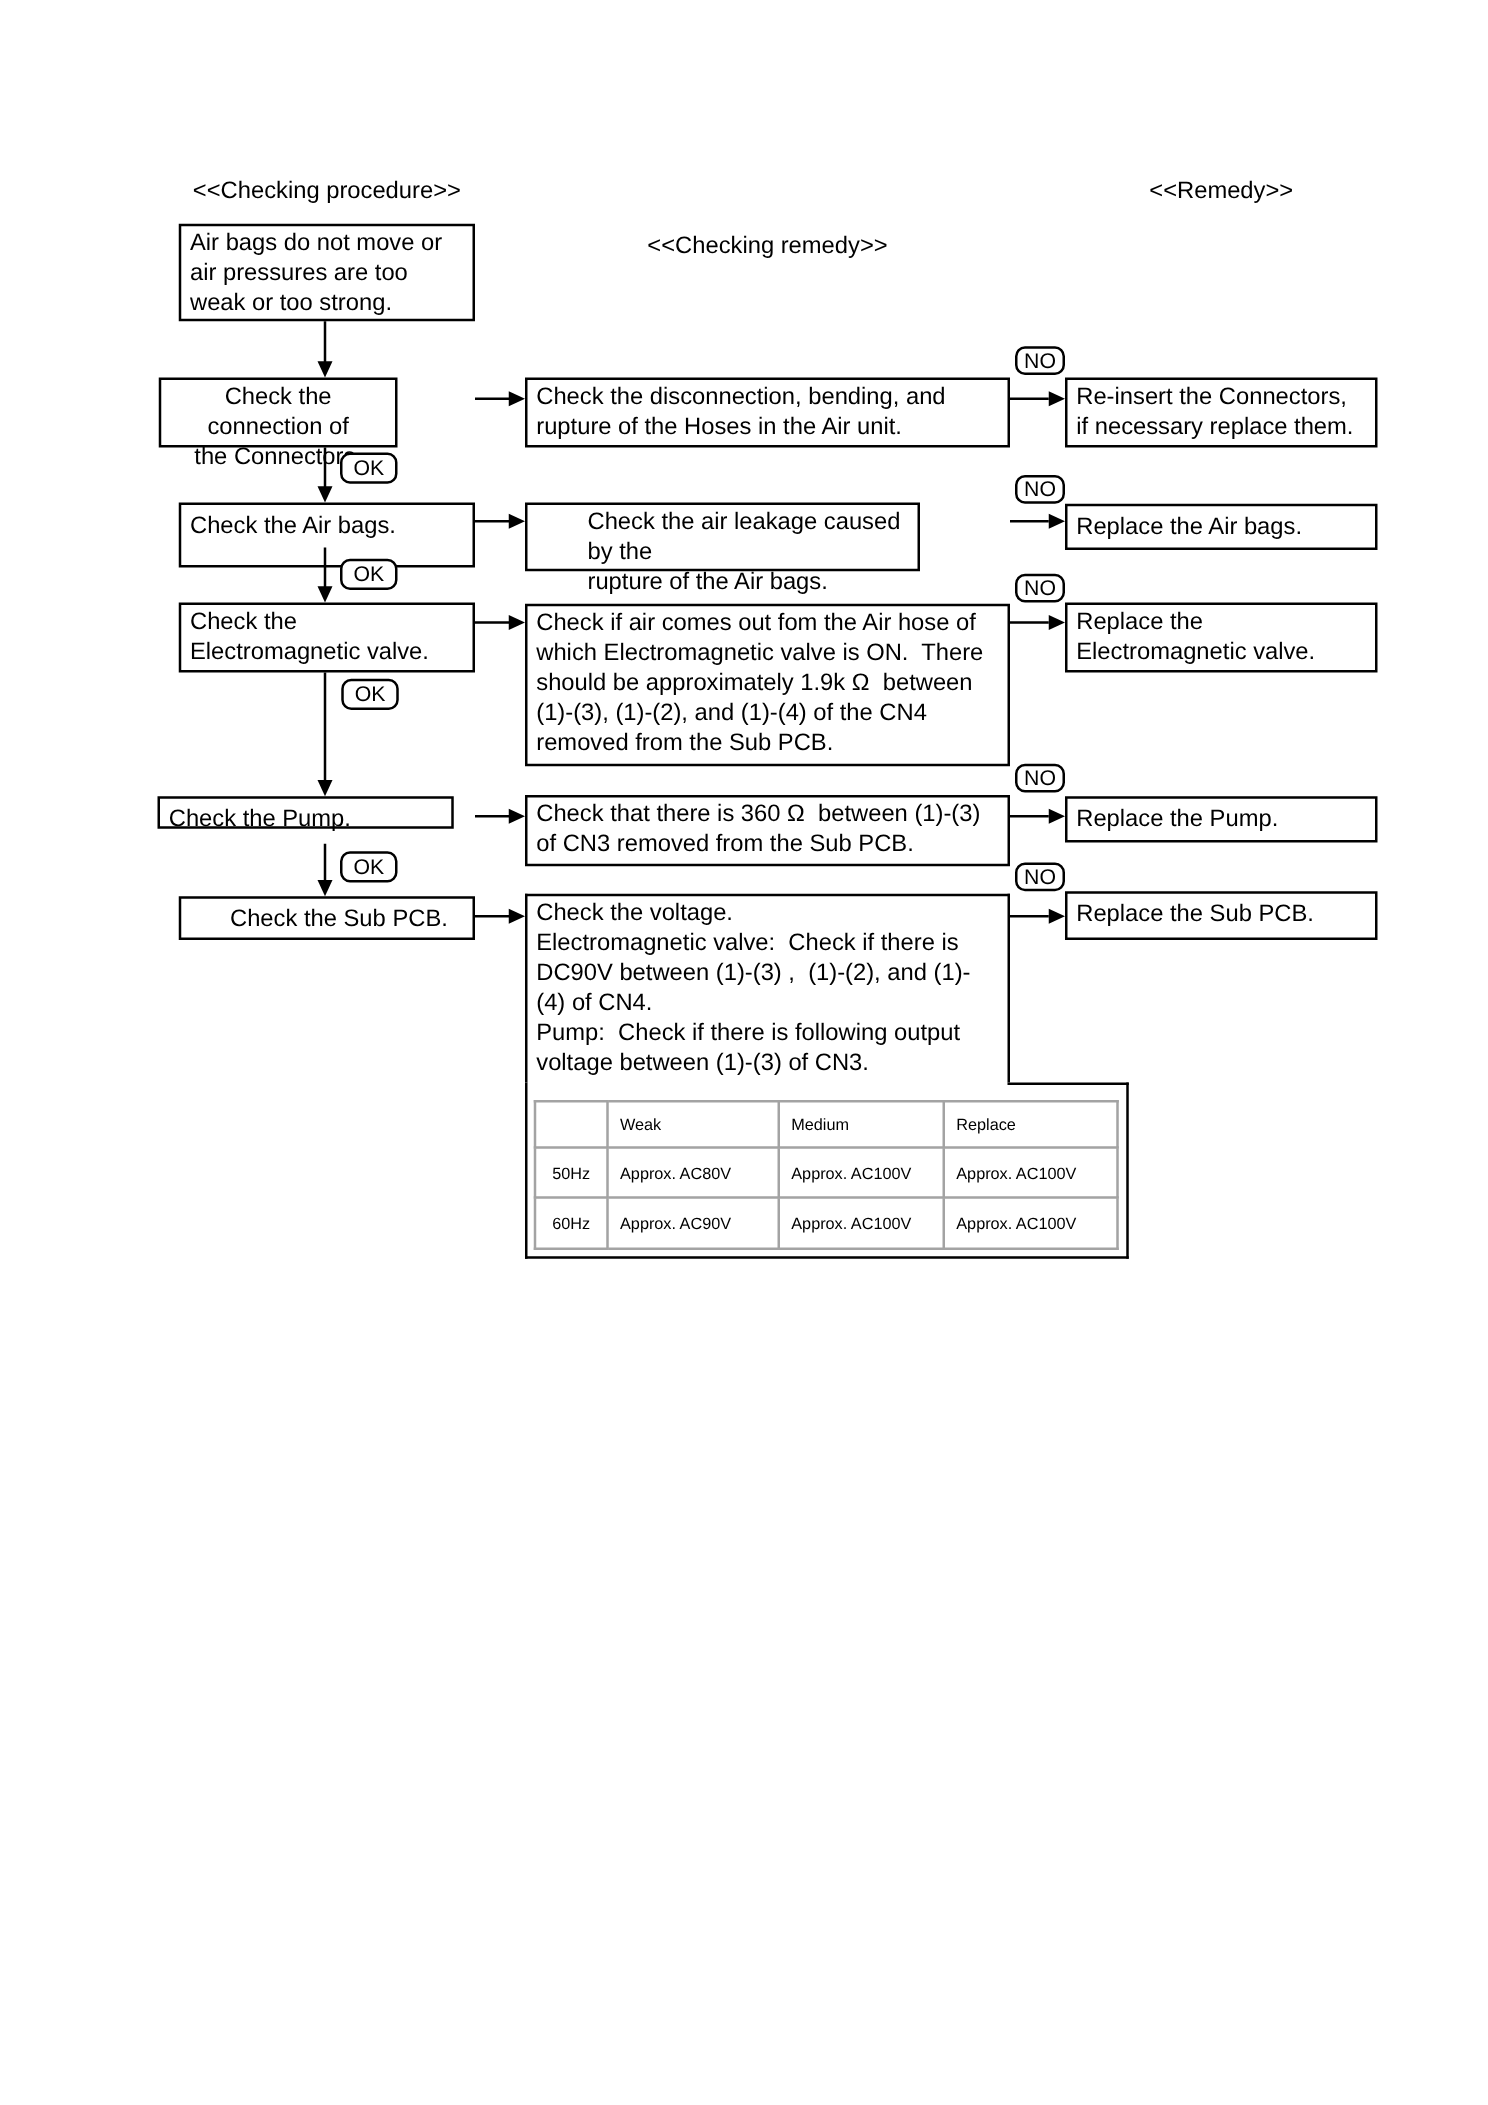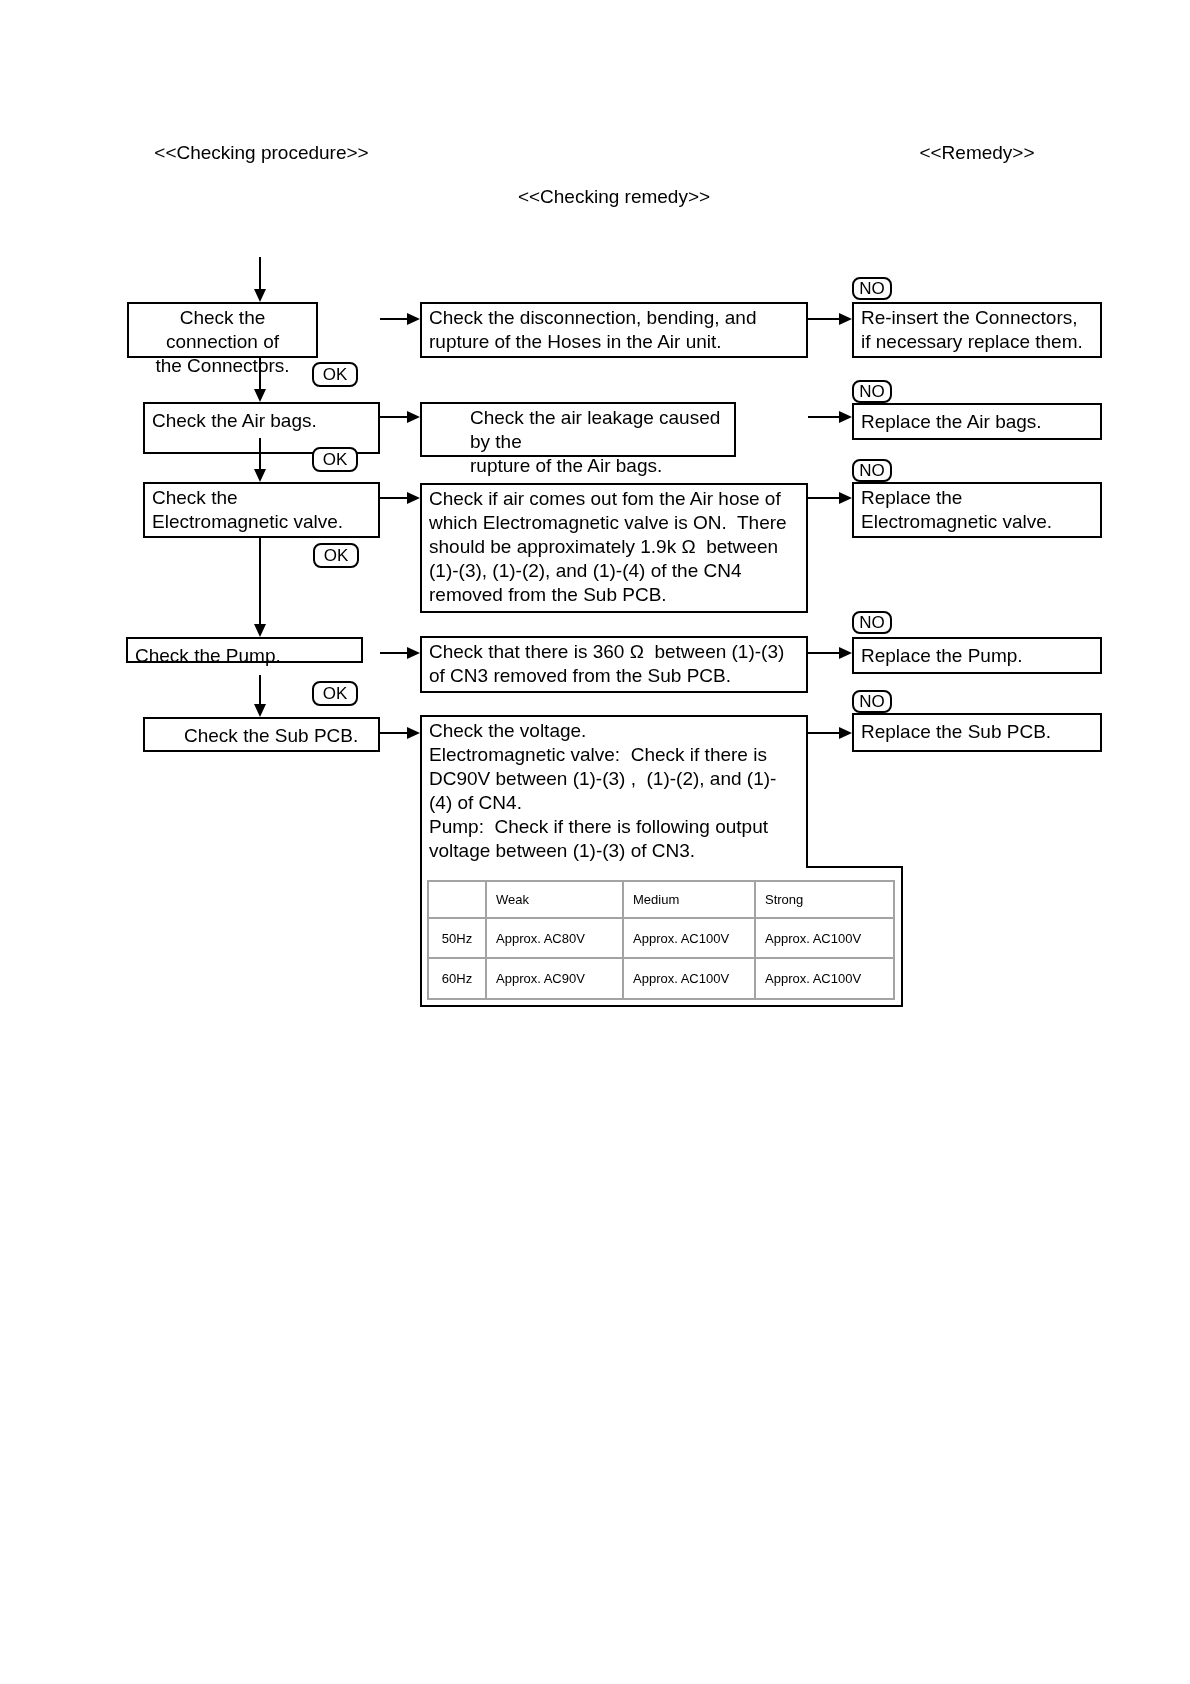--- a/index.html
+++ b/index.html
@@ -4,21 +4,21 @@
 <style>
   html,body{margin:0;padding:0;background:#fff;}
   #page{position:relative;width:1190px;height:1684px;background:#fff;overflow:hidden;
         font-family:"Liberation Sans", sans-serif;color:#000;}
   .hdr{position:absolute;text-align:center;font-size:19px;white-space:nowrap;}
   .box{position:absolute;box-sizing:border-box;border:2px solid #000;background:#fff;
        padding:2px 7px;font-size:19px;line-height:24px;white-space:pre-wrap;}
   .single{padding-top:5px;}
   .pill{position:absolute;box-sizing:border-box;border:2px solid #000;border-radius:8px;
         background:#fff;font-size:17px;line-height:17px;display:flex;align-items:center;
-        justify-content:center;margin-left:40px;}
+        justify-content:center;}
   .vline{position:absolute;width:2px;background:#000;}
   .hline{position:absolute;height:2px;background:#000;}
   .ad{position:absolute;width:0;height:0;border-left:6px solid transparent;
       border-right:6px solid transparent;border-top:13px solid #000;}
   .ar{position:absolute;width:0;height:0;border-top:6px solid transparent;
       border-bottom:6px solid transparent;border-left:13px solid #000;}
   table.vtable{position:absolute;left:427px;top:880px;border-collapse:collapse;
        table-layout:fixed;width:466px;background:#fff;}
   table.vtable td{border:2px solid #a3a3a3;font-size:13px;padding:0 0 0 9px;
        vertical-align:middle;overflow:hidden;white-space:nowrap;}
@@ -26,20 +26,23 @@
 </style>
 </head>
 <body>
 
 <div id="page">
 
   <div class="hdr" style="left:143px;top:142px;width:237px;">&lt;&lt;Checking procedure&gt;&gt;</div>
   <div class="hdr" style="left:420px;top:142px;width:388px;margin-top:44px;">&lt;&lt;Checking remedy&gt;&gt;</div>
   <div class="hdr" style="left:852px;top:142px;width:250px;">&lt;&lt;Remedy&gt;&gt;</div>
 
+  <div class="box" style="left:143px;top:179px;width:237px;height:78px;">Air bags do not move or
+air pressures are too
+weak or too strong.</div>
   <div class="box" style="left:127px;top:302px;width:191px;height:56px;text-align:center;">Check the connection of
 the Connectors.</div>
   <div class="box single" style="left:143px;top:402px;width:237px;height:52px;">Check the Air bags.</div>
   <div class="box" style="left:143px;top:482px;width:237px;height:56px;">Check the
 Electromagnetic valve.</div>
   <div class="box single" style="left:126px;top:637px;width:237px;height:26px;">Check the Pump.</div>
   <div class="box single" style="left:143px;top:717px;width:237px;height:35px;padding-left:39px;">Check the Sub PCB.</div>
 
   <div class="box" style="left:420px;top:302px;width:388px;height:56px;">Check the disconnection, bending, and
 rupture of the Hoses in the Air unit.</div>
@@ -67,21 +70,21 @@
         <col style="width:58px">
         <col style="width:137px">
         <col style="width:132px">
         <col style="width:139px">
       </colgroup>
     <tbody>
         <tr style="height:37px">
       <td class="freq"></td>
       <td>Weak</td>
       <td>Medium</td>
-      <td>Strong</td>
+      <td>Replace</td>
     </tr>
     <tr style="height:40px">
       <td class="freq">50Hz</td>
       <td>Approx. AC80V</td>
       <td>Approx. AC100V</td>
       <td>Approx. AC100V</td>
     </tr>
     <tr style="height:41px">
       <td class="freq">60Hz</td>
       <td>Approx. AC90V</td>

